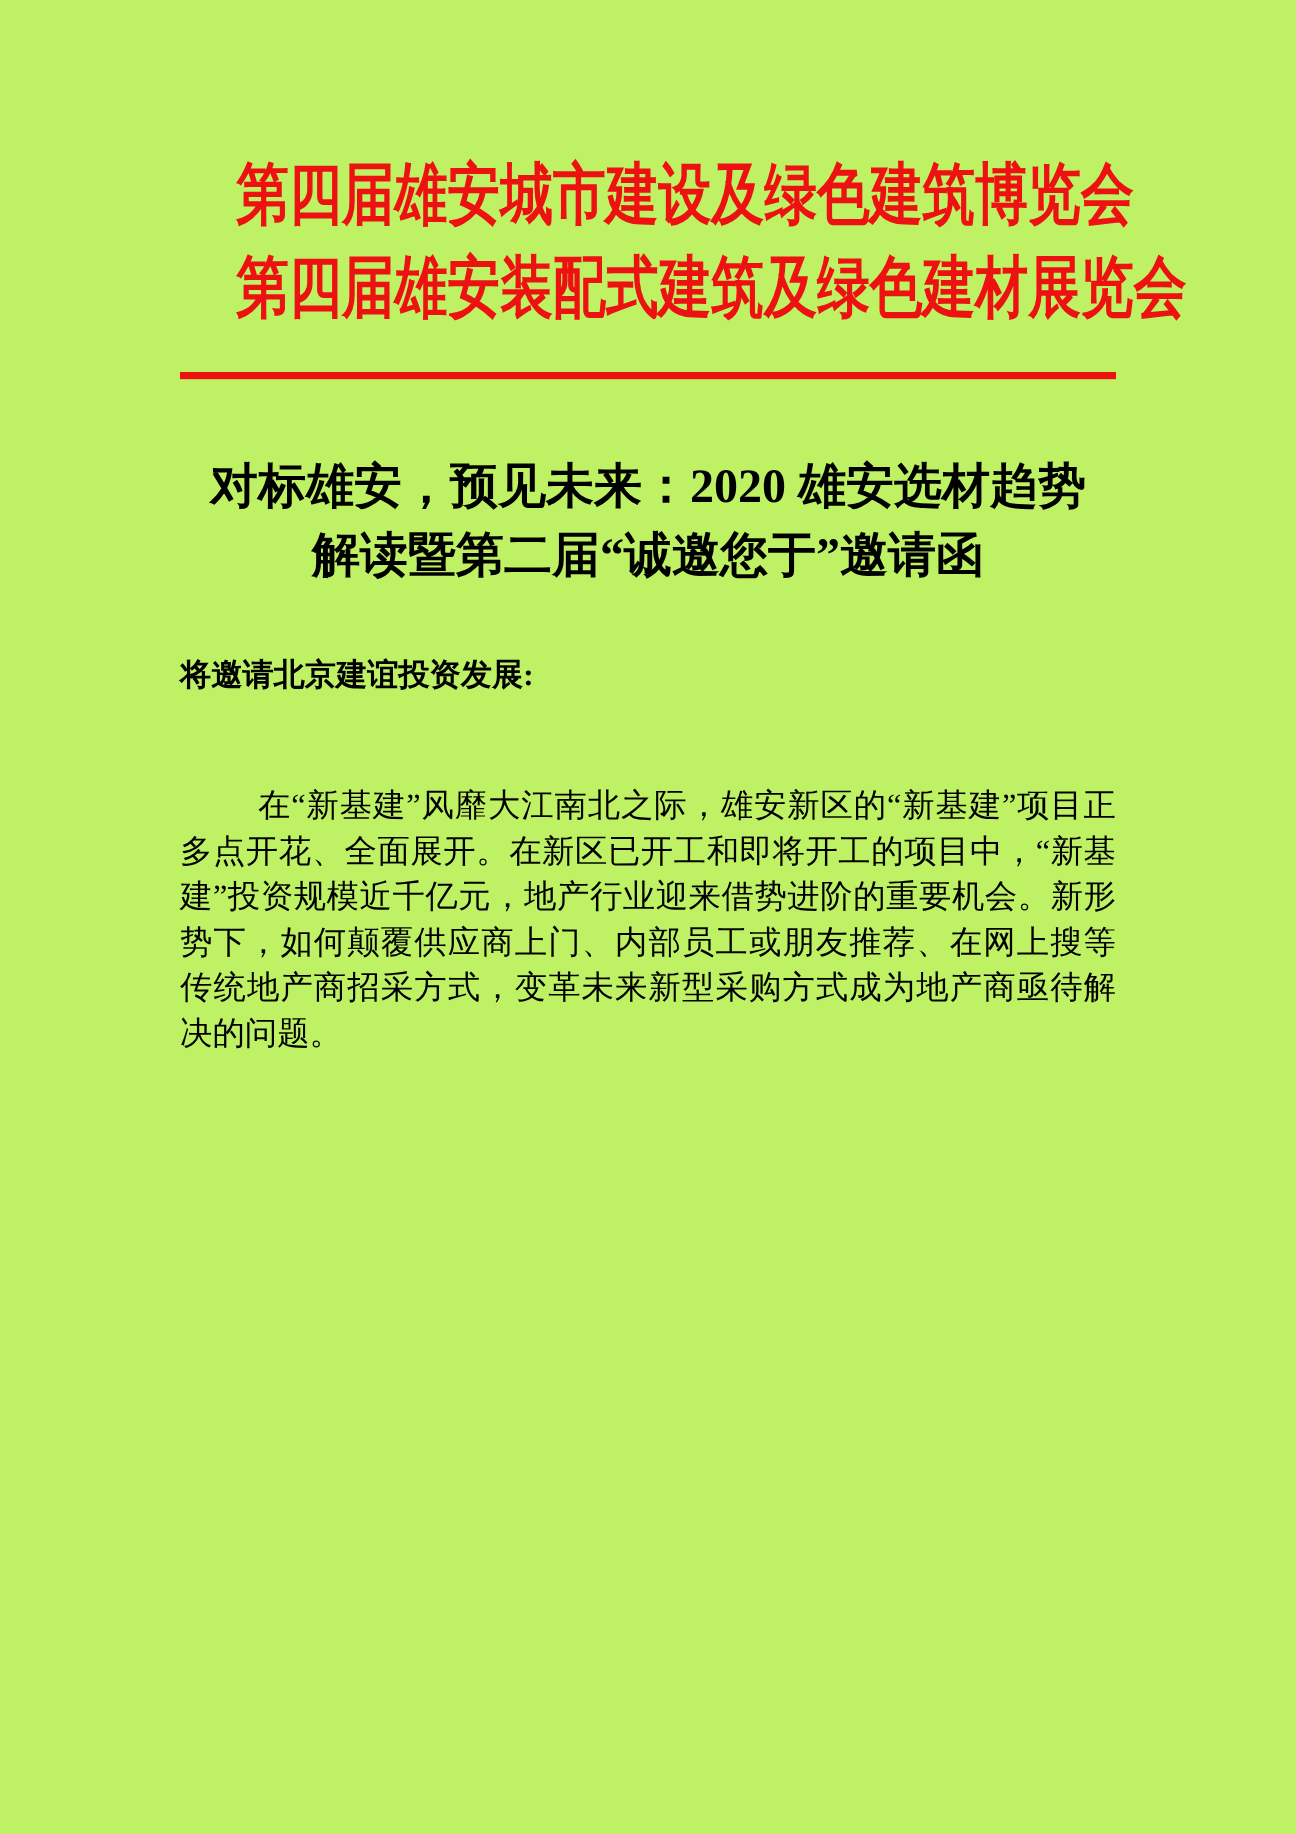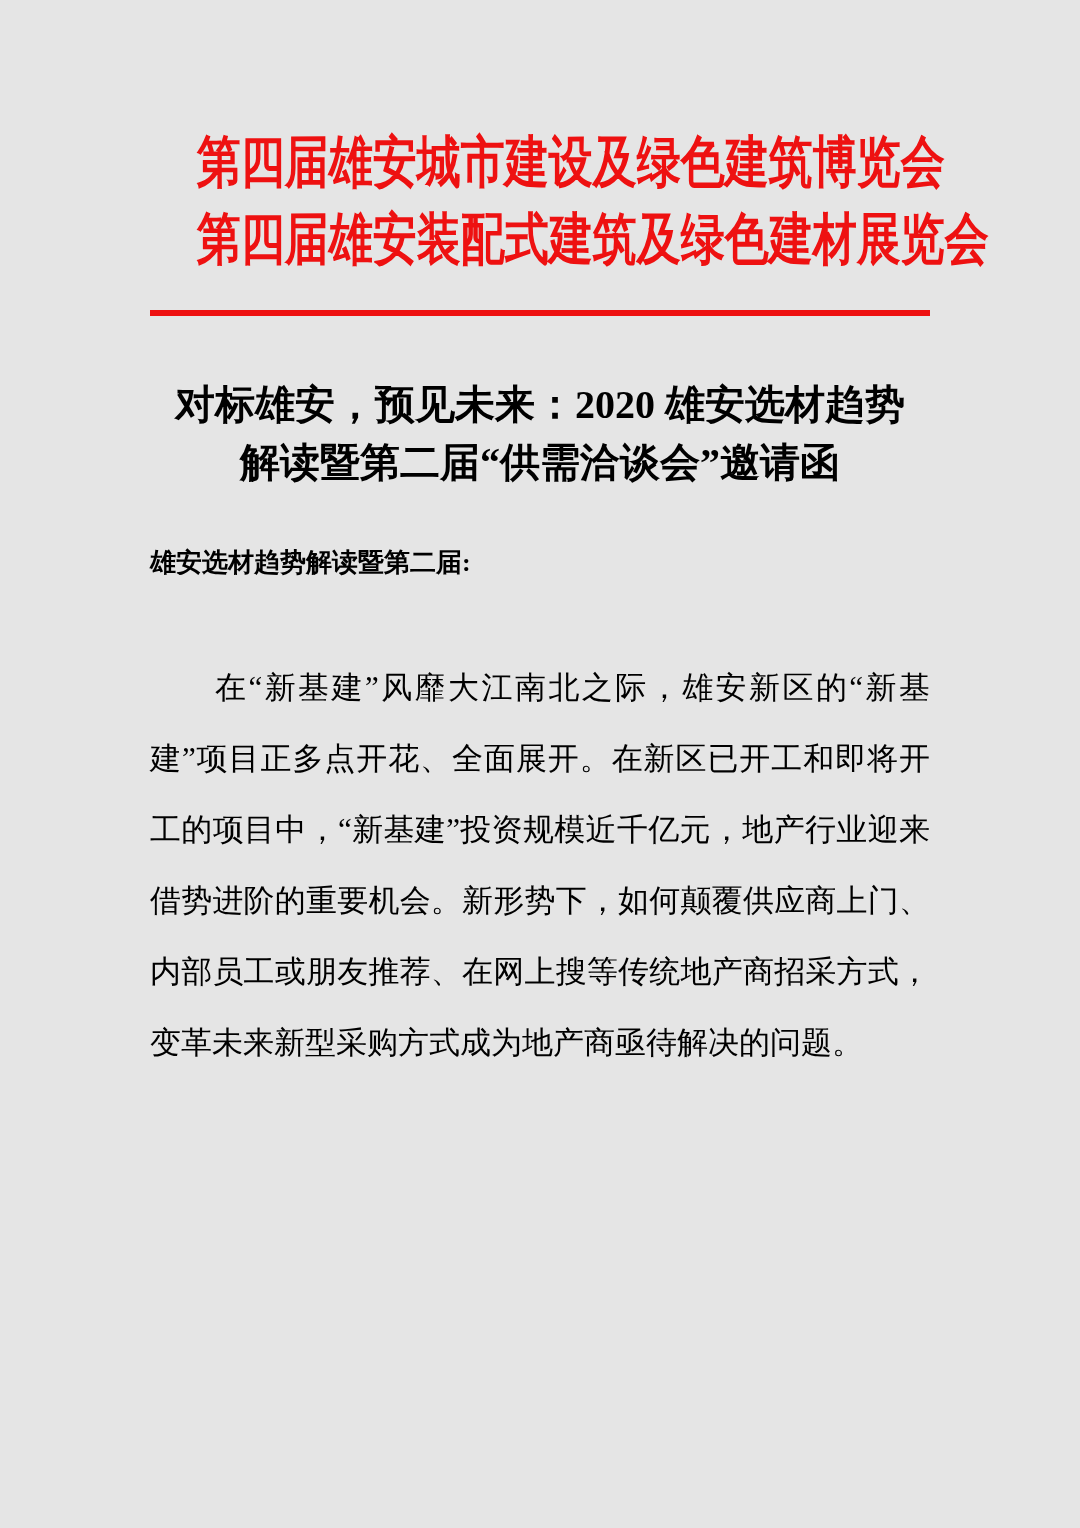--- a/index.html
+++ b/index.html
@@ -12,21 +12,21 @@
     height: 1528px;
     font-family: "Liberation Serif", "DejaVu Serif", serif;
     color: #000000;
     overflow: hidden;
   }
   .page {
     box-sizing: border-box;
     width: 1080px;
     height: 1528px;
     padding: 124px 150px 0 150px;
-    background: #e5e5e5;
+    background: #bef264;
   }
   .banner {
     text-align: center;
     color: #ee1111;
     font-weight: bold;
     font-size: 50px;
     line-height: 77px;
   }
   .banner-line {
     white-space: nowrap;
@@ -51,22 +51,22 @@
   }
   .salutation {
     margin-top: 54px;
     font-weight: bold;
     font-size: 26px;
     line-height: 34px;
     text-align: left;
   }
   .body-text {
     margin-top: 72px;
-    font-size: 31px;
-    line-height: 71px;
+    font-size: 27px;
+    line-height: 38px;
     text-align: justify;
   }
   .body-text p {
     margin: 0;
     padding: 0;
     text-indent: 65px;
   }
 </style>
 </head>
 <body>
@@ -75,22 +75,22 @@
 
   <div class="banner">
     <div class="banner-line">第四届雄安城市建设及绿色建筑博览会</div>
     <div class="banner-line">第四届雄安装配式建筑及绿色建材展览会</div>
   </div>
 
   <div class="red-rule"></div>
 
   <div class="doc-title">
     <div>对标雄安，预见未来：2020 雄安选材趋势</div>
-    <div>解读暨第二届“供需洽谈会”邀请函</div>
+    <div>解读暨第二届“诚邀您于”邀请函</div>
   </div>
 
-  <div class="salutation">雄安选材趋势解读暨第二届:</div>
+  <div class="salutation">将邀请北京建谊投资发展:</div>
 
   <div class="body-text">
     <p>在“新基建”风靡大江南北之际，雄安新区的“新基建”项目正多点开花、全面展开。在新区已开工和即将开工的项目中，“新基建”投资规模近千亿元，地产行业迎来借势进阶的重要机会。新形势下，如何颠覆供应商上门、内部员工或朋友推荐、在网上搜等传统地产商招采方式，变革未来新型采购方式成为地产商亟待解决的问题。</p>
   </div>
 
 </div>
 
 </body></html>

